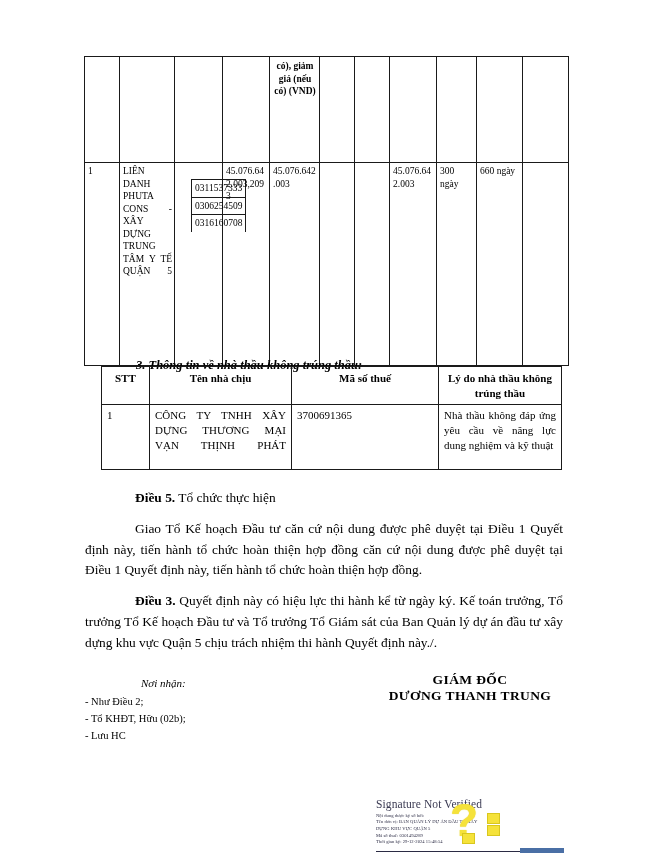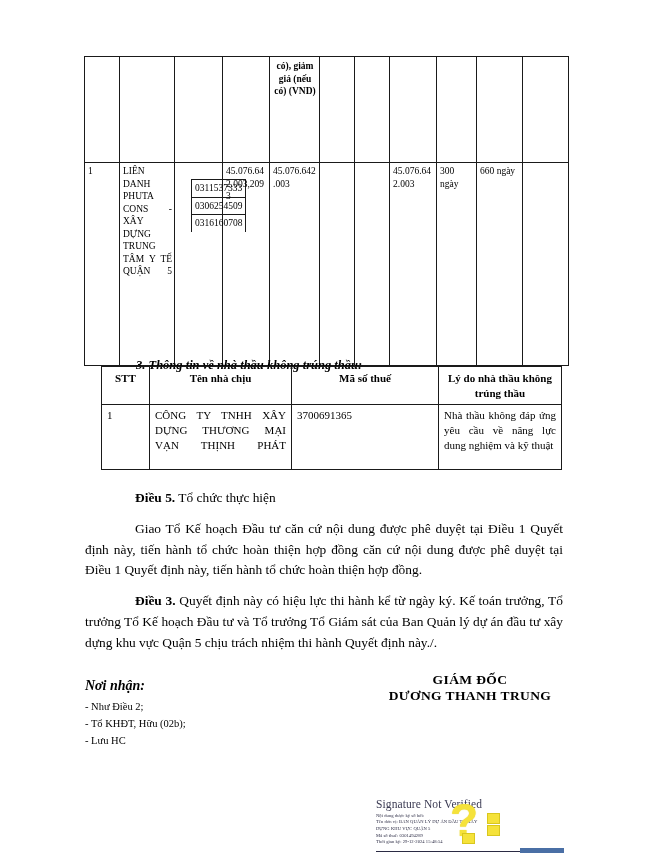--- a/index.html
+++ b/index.html
@@ -119,23 +119,24 @@
 
   
   #noi-nhan {
     position: absolute;
     left: 85px;
     top: 675px;
     font-size: 10.5px;
     line-height: 1.62;
   }
   #noi-nhan .nn-title {
-    font-weight: bold;
+    font-weight: normal;
     font-style: italic;
-    font-size: 14px;
+    font-size: 11px;
+    text-align: right;
   }
   #sign-col {
     position: absolute;
     left: 355px;
     top: 672px;
     width: 230px;
     text-align: center;
   }
   #sign-col .title {
     font-size: 13.5px;

